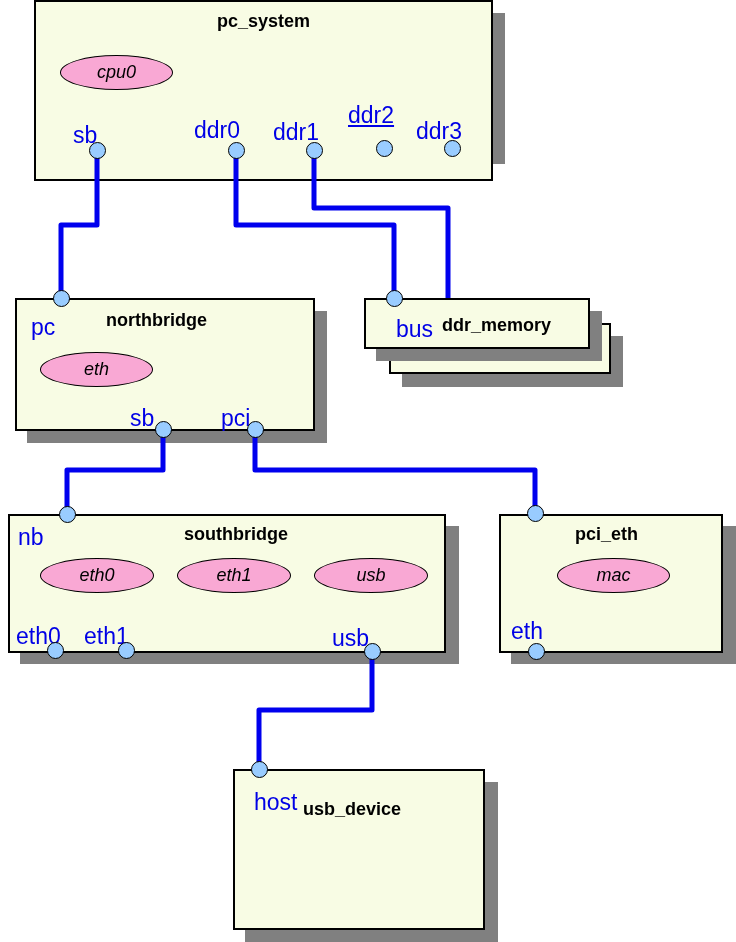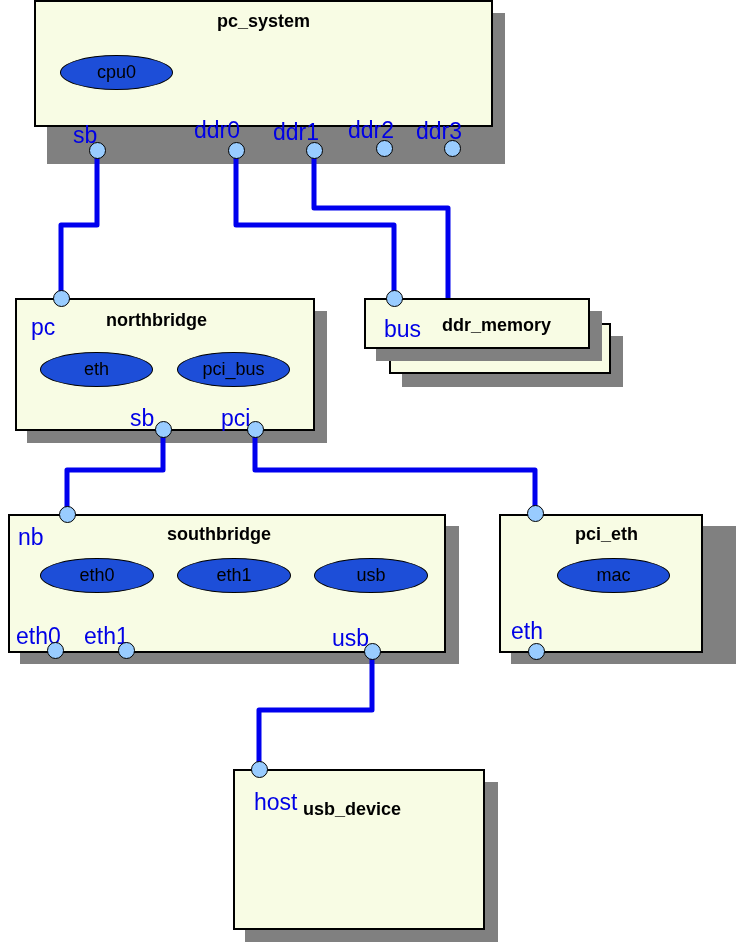--- a/index.html
+++ b/index.html
@@ -2,90 +2,89 @@
 <html><head>
 <meta charset="utf-8">
 <style>
   html, body { margin: 0; padding: 0; background: #ffffff; }
   body { width: 736px; height: 942px; position: relative; overflow: hidden;
          font-family: "Liberation Sans", sans-serif; }
   #canvas { position: absolute; left: 0; top: 0; width: 736px; height: 942px; }
   .shadow { position: absolute; background: #808080; }
   .box { position: absolute; background: #f8fce4; border: 2px solid #000; box-sizing: border-box; }
   .title { position: absolute; font-weight: bold; font-size: 18px; color: #000; white-space: nowrap; }
-  .comp { position: absolute; background: #1d4ed8; border: 1.5px solid #000; border-radius: 50%;
+  .comp { position: absolute; background: #f9a8d4; border: 1.5px solid #000; border-radius: 50%;
           box-sizing: border-box; display: flex; align-items: center; justify-content: center;
-          font-size: 18px; color: #000; }
+          font-size: 18px; color: #000; font-style: italic; }
   .plabel { position: absolute; color: #0000e6; font-size: 23px; white-space: nowrap; }
   .port { position: absolute; width: 17px; height: 17px; border-radius: 50%; background: #99ccff;
           border: 1.2px solid #000; box-sizing: border-box; z-index: 5; }
   svg.wires { position: absolute; left: 0; top: 0; z-index: 4; pointer-events: none; }
   svg.wires path { fill: none; stroke: #0000ee; stroke-width: 5; stroke-linejoin: round; pointer-events: stroke; }
 </style>
 </head>
 <body>
 
 <div id="canvas">
 
   <div class="shadow" style="left:47px;top:13px;width:458px;height:151px;"></div>
-  <div class="box" style="left:34px;top:0px;width:459px;height:127px;">
+  <div class="box" style="left:34px;top:0px;width:459px;height:181px;">
     <div class="title" style="left:0;width:455px;text-align:center;top:9px;">pc_system</div>
     <div class="comp" style="left:24px;top:53px;width:113px;height:35px;">cpu0</div>
     <div class="plabel" style="left:37px;top:120px;">sb</div>
     <div class="plabel" style="left:158px;top:115px;">ddr0</div>
     <div class="plabel" style="left:237px;top:117px;">ddr1</div>
-    <div class="plabel" style="left:312px;top:115px;">ddr2</div>
+    <div class="plabel" style="left:312px;top:100px;text-decoration:underline;">ddr2</div>
     <div class="plabel" style="left:380px;top:116px;">ddr3</div>
   </div>
   <div class="port" style="left:89px;top:142px;"></div>
   <div class="port" style="left:228px;top:142px;"></div>
   <div class="port" style="left:306px;top:142px;"></div>
   <div class="port" style="left:376px;top:140px;"></div>
   <div class="port" style="left:444px;top:140px;"></div>
 
   <div class="shadow" style="left:27px;top:311px;width:300px;height:132px;"></div>
   <div class="box" style="left:15px;top:298px;width:300px;height:133px;">
     <div class="title" style="left:89px;top:10px;">northbridge</div>
     <div class="comp" style="left:23px;top:52px;width:113px;height:35px;">eth</div>
-    <div class="comp" style="left:160px;top:52px;width:113px;height:35px;">pci_bus</div>
     <div class="plabel" style="left:14px;top:14px;">pc</div>
     <div class="plabel" style="left:113px;top:105px;">sb</div>
     <div class="plabel" style="left:204px;top:105px;">pci</div>
   </div>
   <div class="port" style="left:53px;top:290px;"></div>
   <div class="port" style="left:155px;top:421px;"></div>
   <div class="port" style="left:247px;top:421px;"></div>
 
   <div class="shadow" style="left:402px;top:336px;width:221px;height:51px;"></div>
   <div class="box" style="left:389px;top:323px;width:222px;height:51px;"></div>
   <div class="shadow" style="left:376px;top:311px;width:226px;height:50px;"></div>
   <div class="box" style="left:364px;top:298px;width:226px;height:51px;">
     <div class="title" style="left:76px;top:15px;">ddr_memory</div>
-    <div class="plabel" style="left:18px;top:16px;">bus</div>
+    <div class="plabel" style="left:30px;top:16px;">bus</div>
   </div>
   <div class="port" style="left:386px;top:290px;"></div>
 
   <div class="shadow" style="left:20px;top:526px;width:439px;height:138px;"></div>
   <div class="box" style="left:8px;top:514px;width:438px;height:139px;">
-    <div class="title" style="left:157px;top:8px;">southbridge</div>
+    <div class="title" style="left:174px;top:8px;">southbridge</div>
     <div class="comp" style="left:30px;top:42px;width:114px;height:35px;">eth0</div>
     <div class="comp" style="left:167px;top:42px;width:114px;height:35px;">eth1</div>
     <div class="comp" style="left:304px;top:42px;width:114px;height:35px;">usb</div>
     <div class="plabel" style="left:8px;top:8px;">nb</div>
     <div class="plabel" style="left:6px;top:107px;">eth0</div>
     <div class="plabel" style="left:74px;top:107px;">eth1</div>
     <div class="plabel" style="left:322px;top:109px;">usb</div>
   </div>
   <div class="port" style="left:59px;top:506px;"></div>
   <div class="port" style="left:47px;top:642px;"></div>
   <div class="port" style="left:118px;top:642px;"></div>
   <div class="port" style="left:364px;top:643px;"></div>
 
   <div class="shadow" style="left:511px;top:526px;width:225px;height:138px;"></div>
-  <div class="box" style="left:499px;top:514px;width:204px;height:139px;">
+  <div class="box" style="left:499px;top:514px;width:224px;height:139px;">
     <div class="title" style="left:74px;top:8px;">pci_eth</div>
     <div class="comp" style="left:56px;top:42px;width:113px;height:35px;">mac</div>
     <div class="plabel" style="left:10px;top:102px;">eth</div>
   </div>
   <div class="port" style="left:527px;top:505px;"></div>
   <div class="port" style="left:528px;top:643px;"></div>
 
   <div class="shadow" style="left:245px;top:782px;width:253px;height:160px;"></div>
   <div class="box" style="left:233px;top:769px;width:252px;height:161px;">
     <div class="title" style="left:68px;top:28px;">usb_device</div>

